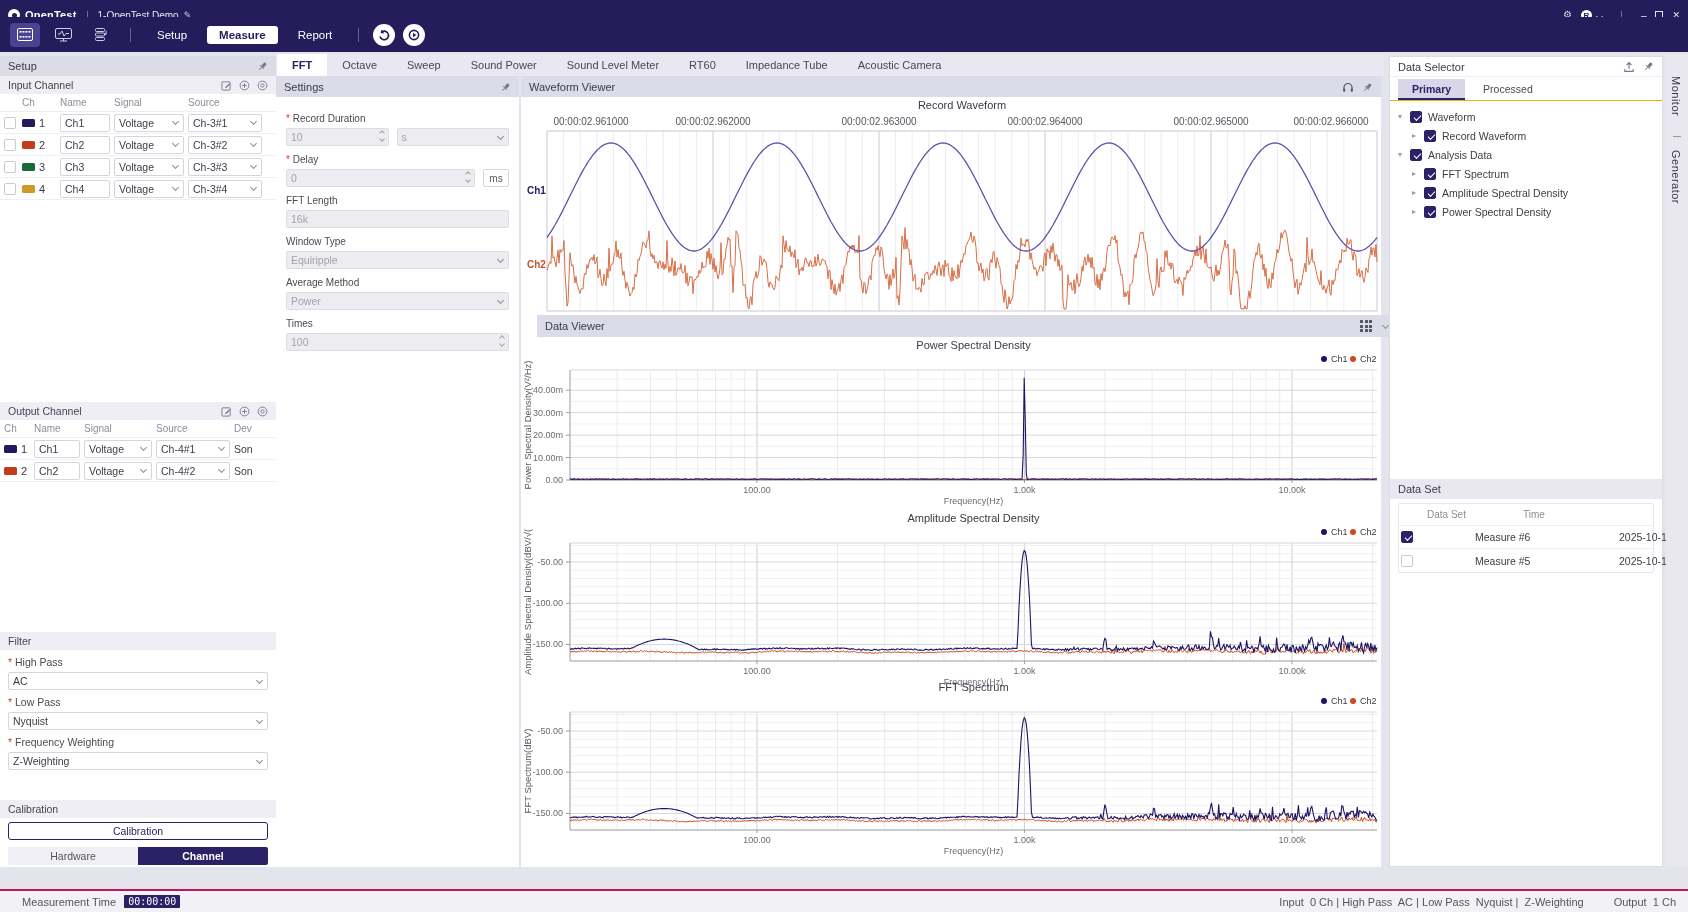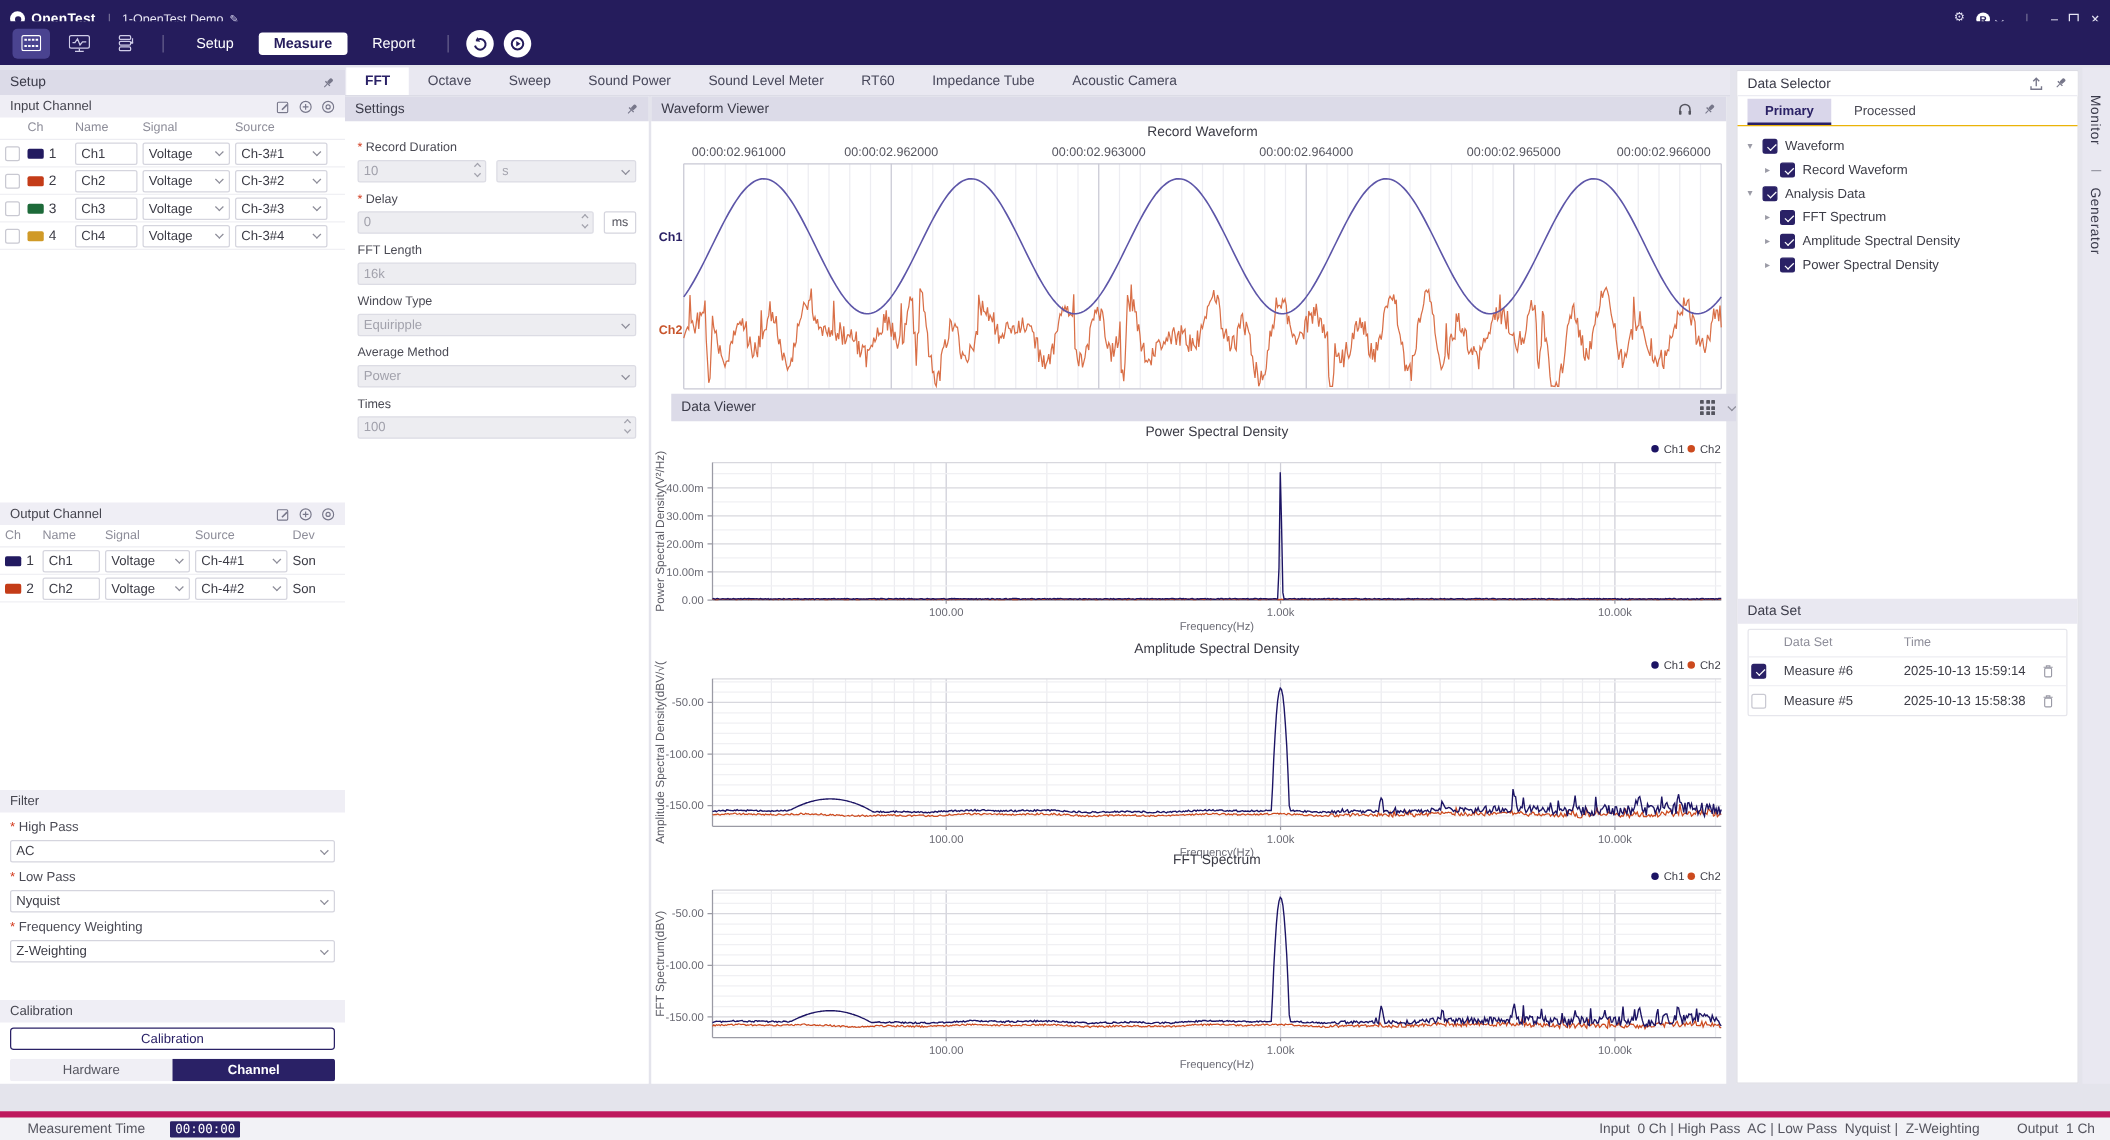--- a/index.html
+++ b/index.html
@@ -112,31 +112,31 @@
   .ds-tabs { display:flex; height:22px; border-bottom:1px solid #eab308; padding:0 8px; gap:4px; margin-top:2px; }
   .ds-tab { padding:0 14px; line-height:20px; font-size:10.5px; color:#4a4a54; }
   .ds-tab.active { background:#d9d6ea; color:#2a2166; border-bottom:2px solid #2a2166; font-weight:bold; }
   .tree { padding:6px 6px; }
   .trow2 { display:flex; align-items:center; height:19px; gap:6px; font-size:10.5px; color:#3c3c46; }
   .trow2 .car { color:#9b9ba6; font-size:8px; width:8px; text-align:center; }
   .indent { padding-left:14px; }
   .dataset-h { position:absolute; left:0; top:422px; width:272px; }
   .ds-table { position:absolute; left:8px; top:446px; width:256px; border:1px solid #e6e6ec; border-radius:2px; }
   .ds-thead { display:grid; grid-template-columns:26px 96px 110px 20px; height:22px; align-items:center; color:#8d8d99; font-size:10px; border-bottom:1px solid #ededf2; padding:0 2px; }
-  .ds-row { display:grid; grid-template-columns:26px 96px 110px 20px; height:23px; align-items:center; font-size:10.5px; color:#3c3c46; border-bottom:1px solid #f0f0f4; padding:0 2px; }
+  .ds-row { display:grid; grid-template-columns:26px 96px 110px 20px; height:23px; align-items:center; font-size:10.5px; color:#3c3c46; border-bottom:1px solid #f0f0f4; padding:0 2px;gap:48px; }
 
   
   #sidestrip { position:absolute; left:1666px; top:2px; width:22px; height:813px; background:#e9e8f1; }
   .vtext { writing-mode:vertical-rl; font-size:11px; color:#3a3a4a; position:absolute; left:4px; letter-spacing:.5px; }
   .vm { top:22px; } .vg { top:96px; }
   .vdash { position:absolute; left:7px; top:82px; width:8px; height:1px; background:#9a9aa6; }
 
   
-  .statusbar { position:absolute; left:0; top:889px; width:1688px; height:23px; background:#f2f2f6; border-top:5px solid #be185d; display:flex; align-items:center; padding:0 12px 0 22px; font-size:11px; color:#55555f; }
-  .badge { background:#2a2166; color:#fff; font-size:10px; padding:1px 4px; margin-left:20px; border-radius:1px; font-family:"DejaVu Sans Mono",monospace; }
+  .statusbar { position:absolute; left:0; top:889px; width:1688px; height:23px; background:#f2f2f6; border-top:2px solid #be185d; display:flex; align-items:center; padding:0 12px 0 22px; font-size:11px; color:#55555f; }
+  .badge { background:#2a2166; color:#fff; font-size:10px; padding:1px 4px; margin-left:8px; border-radius:1px; font-family:"DejaVu Sans Mono",monospace; }
   .sb-right { margin-left:auto; display:flex; align-items:center; }
   .pre { white-space:pre; }
   .out-sum { margin-left:30px; }
 </style>
 </head>
 <body>
 
 <div class="app">
 
   <div class="titlebar">

